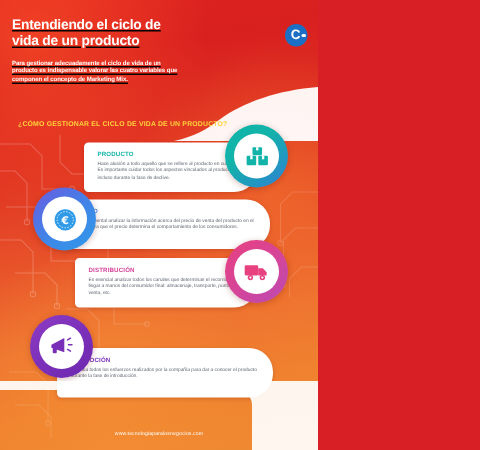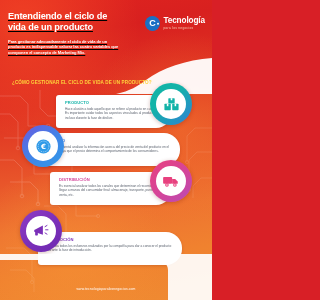--- a/index.html
+++ b/index.html
@@ -212,24 +212,20 @@
   <div class="header">
     <div class="title">Entendiendo el ciclo de vida de un producto</div>
     <div class="subtitle">Para gestionar adecuadamente el ciclo de vida de un producto es indispensable valorar las cuatro variables que componen el concepto de Marketing Mix.</div>
   </div>
 
   <div class="logo">
     <div class="logo-mark">
       <span class="c-glyph">C</span>
       <span class="dot"></span>
     </div>
-    <div class="logo-text">
-      <div class="logo-name">Tecnología</div>
-      <div class="logo-tag">para los negocios</div>
-    </div>
   </div>
 
   <div class="swoosh">
     <svg width="96" height="36" viewBox="0 0 96 36">
       <path d="M96 0 C70 2 46 10 30 22 C22 28 14 33 0 36 L96 36 Z" fill="#ffffff" opacity=".95"></path>
     </svg>
   </div>
 
   <div class="section-heading">¿CÓMO GESTIONAR EL CICLO DE VIDA DE UN PRODUCTO?</div>
 

